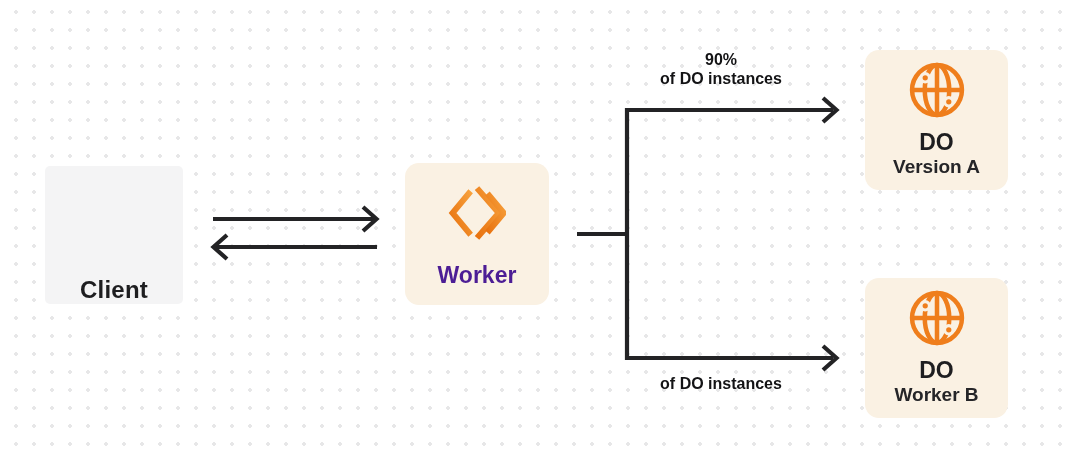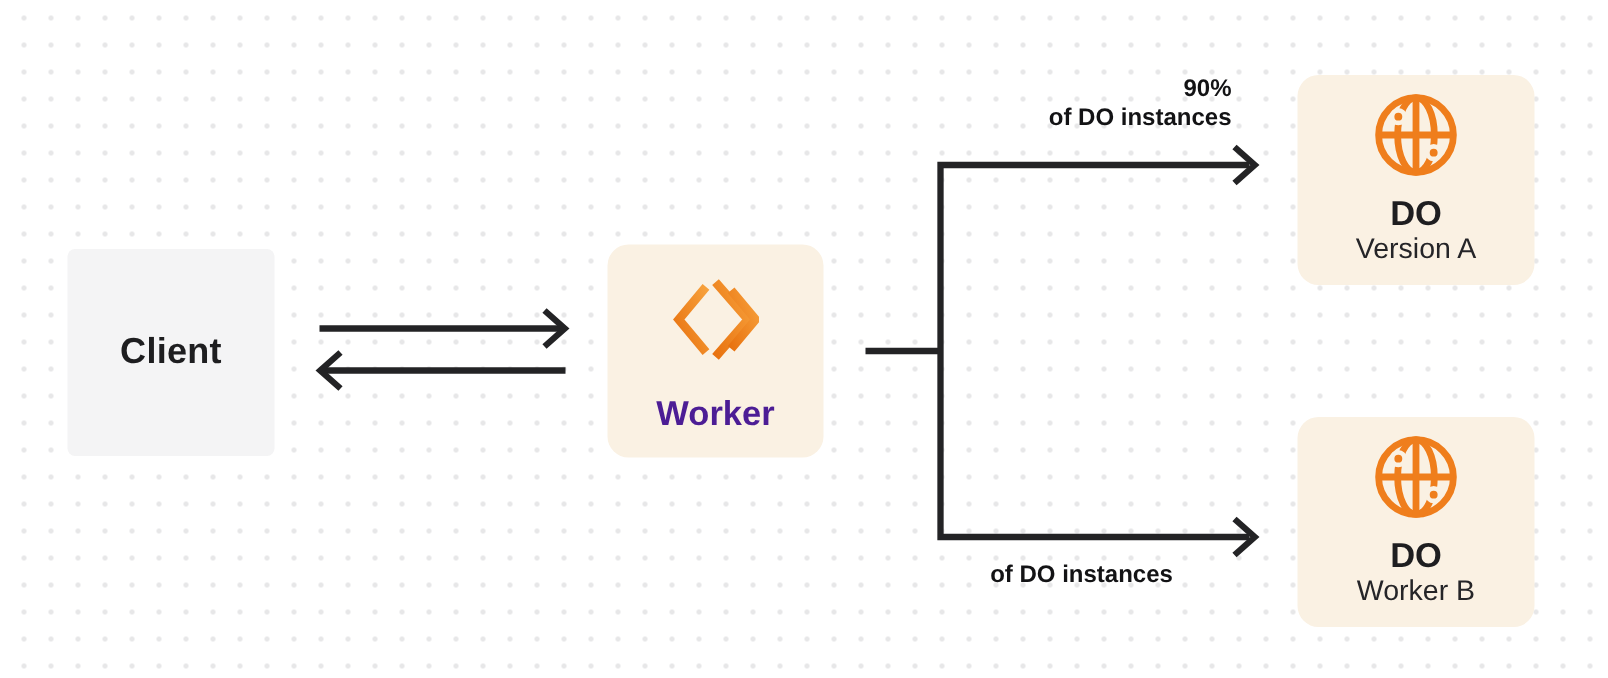--- a/index.html
+++ b/index.html
@@ -23,21 +23,21 @@
     left: 0; top: 0;
     width: 1072px;
     height: 452px;
     pointer-events: none;
   }
   .node {
     position: absolute;
     display: flex;
     flex-direction: column;
     align-items: center;
-    justify-content: center;
+    justify-content: flex-end;
     box-sizing: border-box;
   }
   .node-client {
     left: 45px; top: 166px;
     width: 138px; height: 138px;
     background: #f4f4f5;
     border-radius: 5px;
   }
   .node-client .node-label {
     font-size: 24px;
@@ -54,51 +54,51 @@
     padding-top: 21px;
   }
   .node-worker .node-label {
     font-size: 23px;
     font-weight: 700;
     color: #4c1d95;
     margin-top: 20px;
   }
   .node-do {
     left: 865px;
-    width: 158px; height: 140px;
+    width: 143px; height: 140px;
     background: #faf1e3;
     border-radius: 14px;
     justify-content: flex-start;
     padding-top: 11px;
   }
   .node-do-a { top: 50px; }
   .node-do-b { top: 278px; }
   .do-title {
     font-size: 23px;
     font-weight: 700;
     color: #1e1e20;
     line-height: 26px;
     margin-top: 10px;
   }
   .do-subtitle {
     font-size: 19px;
-    font-weight: 400;
+    font-weight: 700;
     color: #252528;
     line-height: 24px;
   }
   .edge-label {
     position: absolute;
     width: 200px;
     text-align: center;
     color: #131315;
     font-weight: 700;
     font-size: 16px;
     line-height: 19px;
   }
-  .edge-label-top { left: 621px; top: 50px; text-align: right; }
+  .edge-label-top { left: 621px; top: 50px; }
   .edge-label-bottom { left: 621px; top: 374px; }
   .icon-svg { display: block; }
 </style>
 </head>
 <body>
 
 <div class="canvas">
 
   <svg class="connectors" viewBox="0 0 1072 452" fill="none" stroke="#232325" stroke-width="4.2" stroke-linejoin="miter" stroke-linecap="butt">
 

